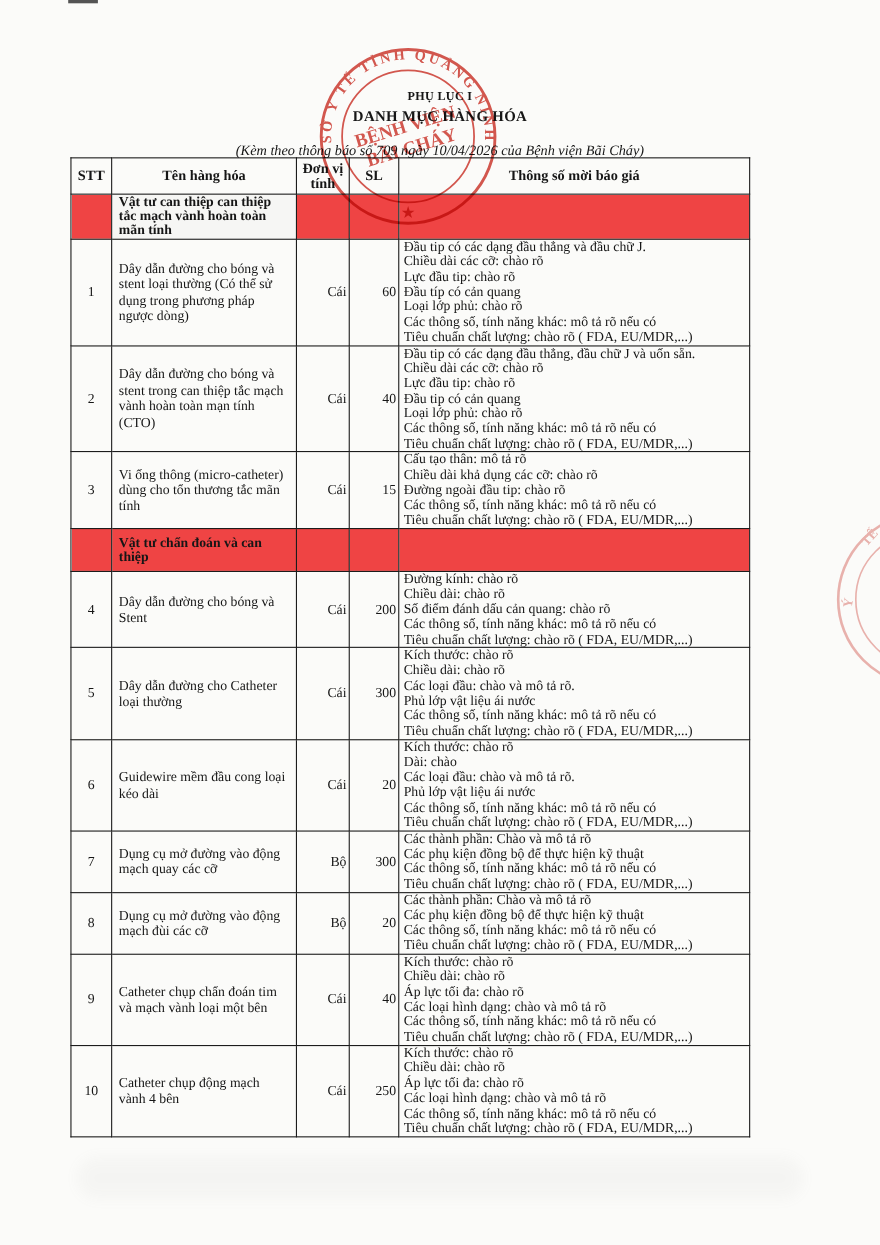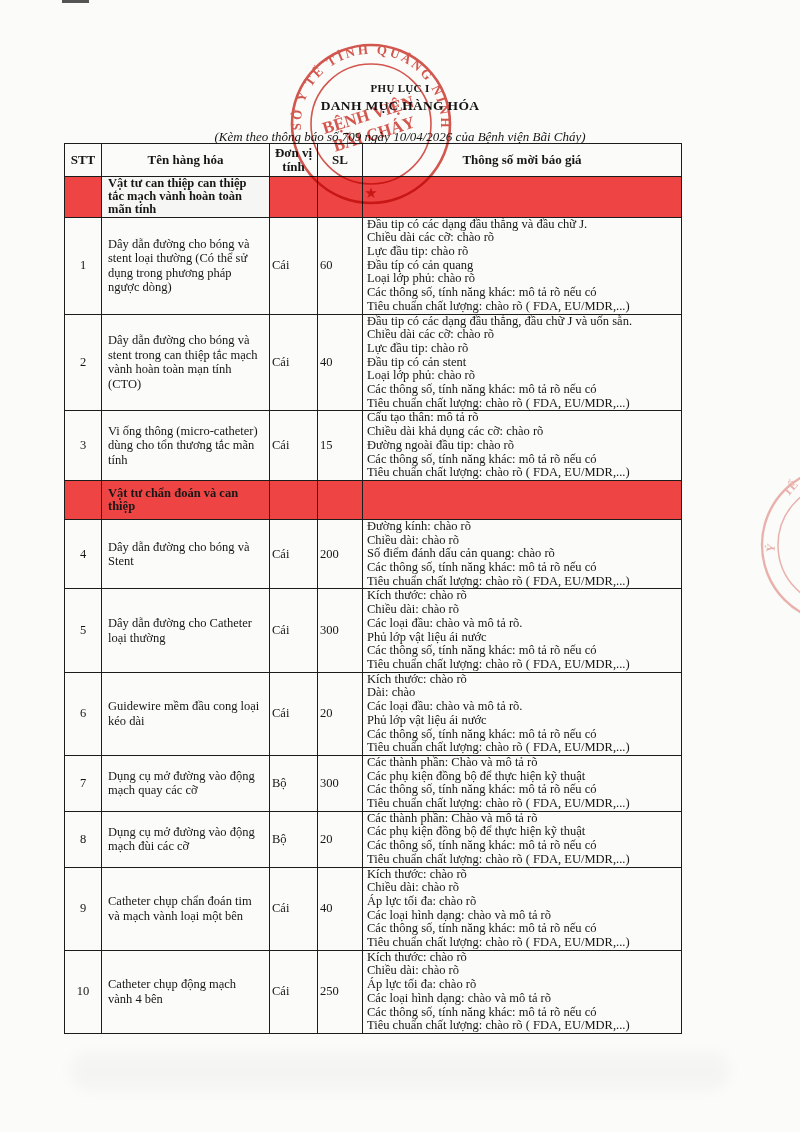--- a/index.html
+++ b/index.html
@@ -23,21 +23,21 @@
     font-size:12.5px;
   }
   table.main th,table.main td{
     border:1.4px solid #1c1c1c;
     vertical-align:middle;
     overflow:hidden;
   }
   table.main th{font-weight:bold;font-size:13px;padding:1px 2px;height:30px;line-height:14px;text-align:center;}
   td.stt-cell{text-align:center;padding:1px 2px;}
   td.name-cell{padding:2px 6px;line-height:14.5px;margin-left:24px;}
-  td.unit-cell,td.qty-cell{text-align:left;padding:19px 2px;}
+  td.unit-cell,td.qty-cell{text-align:right;padding:19px 2px;}
   td.specs-cell{vertical-align:top;padding:0 4px;}
   .spec-line{line-height:13.7px;white-space:nowrap;}
   tr.section-row td{background:#ef4444;font-weight:bold;height:0;}
   tr.section-row td.name-cell{line-height:13.2px;padding-top:0;padding-bottom:0;}
   tr.section-row.label-white td.name-cell{background:#f6f6f4;}
   .stamp-main{position:absolute;left:283px;top:36px;mix-blend-mode:multiply;opacity:.85;}
   .stamp-right{position:absolute;left:742px;top:455px;mix-blend-mode:multiply;opacity:.5;}
   .stamp-main text,.stamp-right text{font-family:"Liberation Serif","DejaVu Serif",serif;}
   .scan-smudge{position:absolute;left:70px;top:1052px;width:660px;height:38px;
     background:#9a9a96;opacity:.06;filter:blur(6px);border-radius:20px;}
@@ -97,21 +97,21 @@
         </tr>
         <tr>
           <td class="stt-cell">2</td>
           <td class="name-cell">Dây dẫn đường cho bóng và stent trong can thiệp tắc mạch vành hoàn toàn mạn tính (CTO)</td>
           <td class="unit-cell">Cái</td>
           <td class="qty-cell">40</td>
           <td class="specs-cell">
             <div class="spec-line">Đầu tip có các dạng đầu thẳng, đầu chữ J và uốn sẵn.</div>
             <div class="spec-line">Chiều dài các cỡ: chào rõ</div>
             <div class="spec-line">Lực đầu tip: chào rõ</div>
-            <div class="spec-line">Đầu tip có cản stent</div>
+            <div class="spec-line">Đầu tip có cản quang</div>
             <div class="spec-line">Loại lớp phủ: chào rõ</div>
             <div class="spec-line">Các thông số, tính năng khác: mô tả rõ nếu có</div>
             <div class="spec-line">Tiêu chuẩn chất lượng: chào rõ ( FDA, EU/MDR,...)</div>
           </td>
         </tr>
         <tr>
           <td class="stt-cell">3</td>
           <td class="name-cell">Vi ống thông (micro-catheter) dùng cho tổn thương tắc mãn tính</td>
           <td class="unit-cell">Cái</td>
           <td class="qty-cell">15</td>

